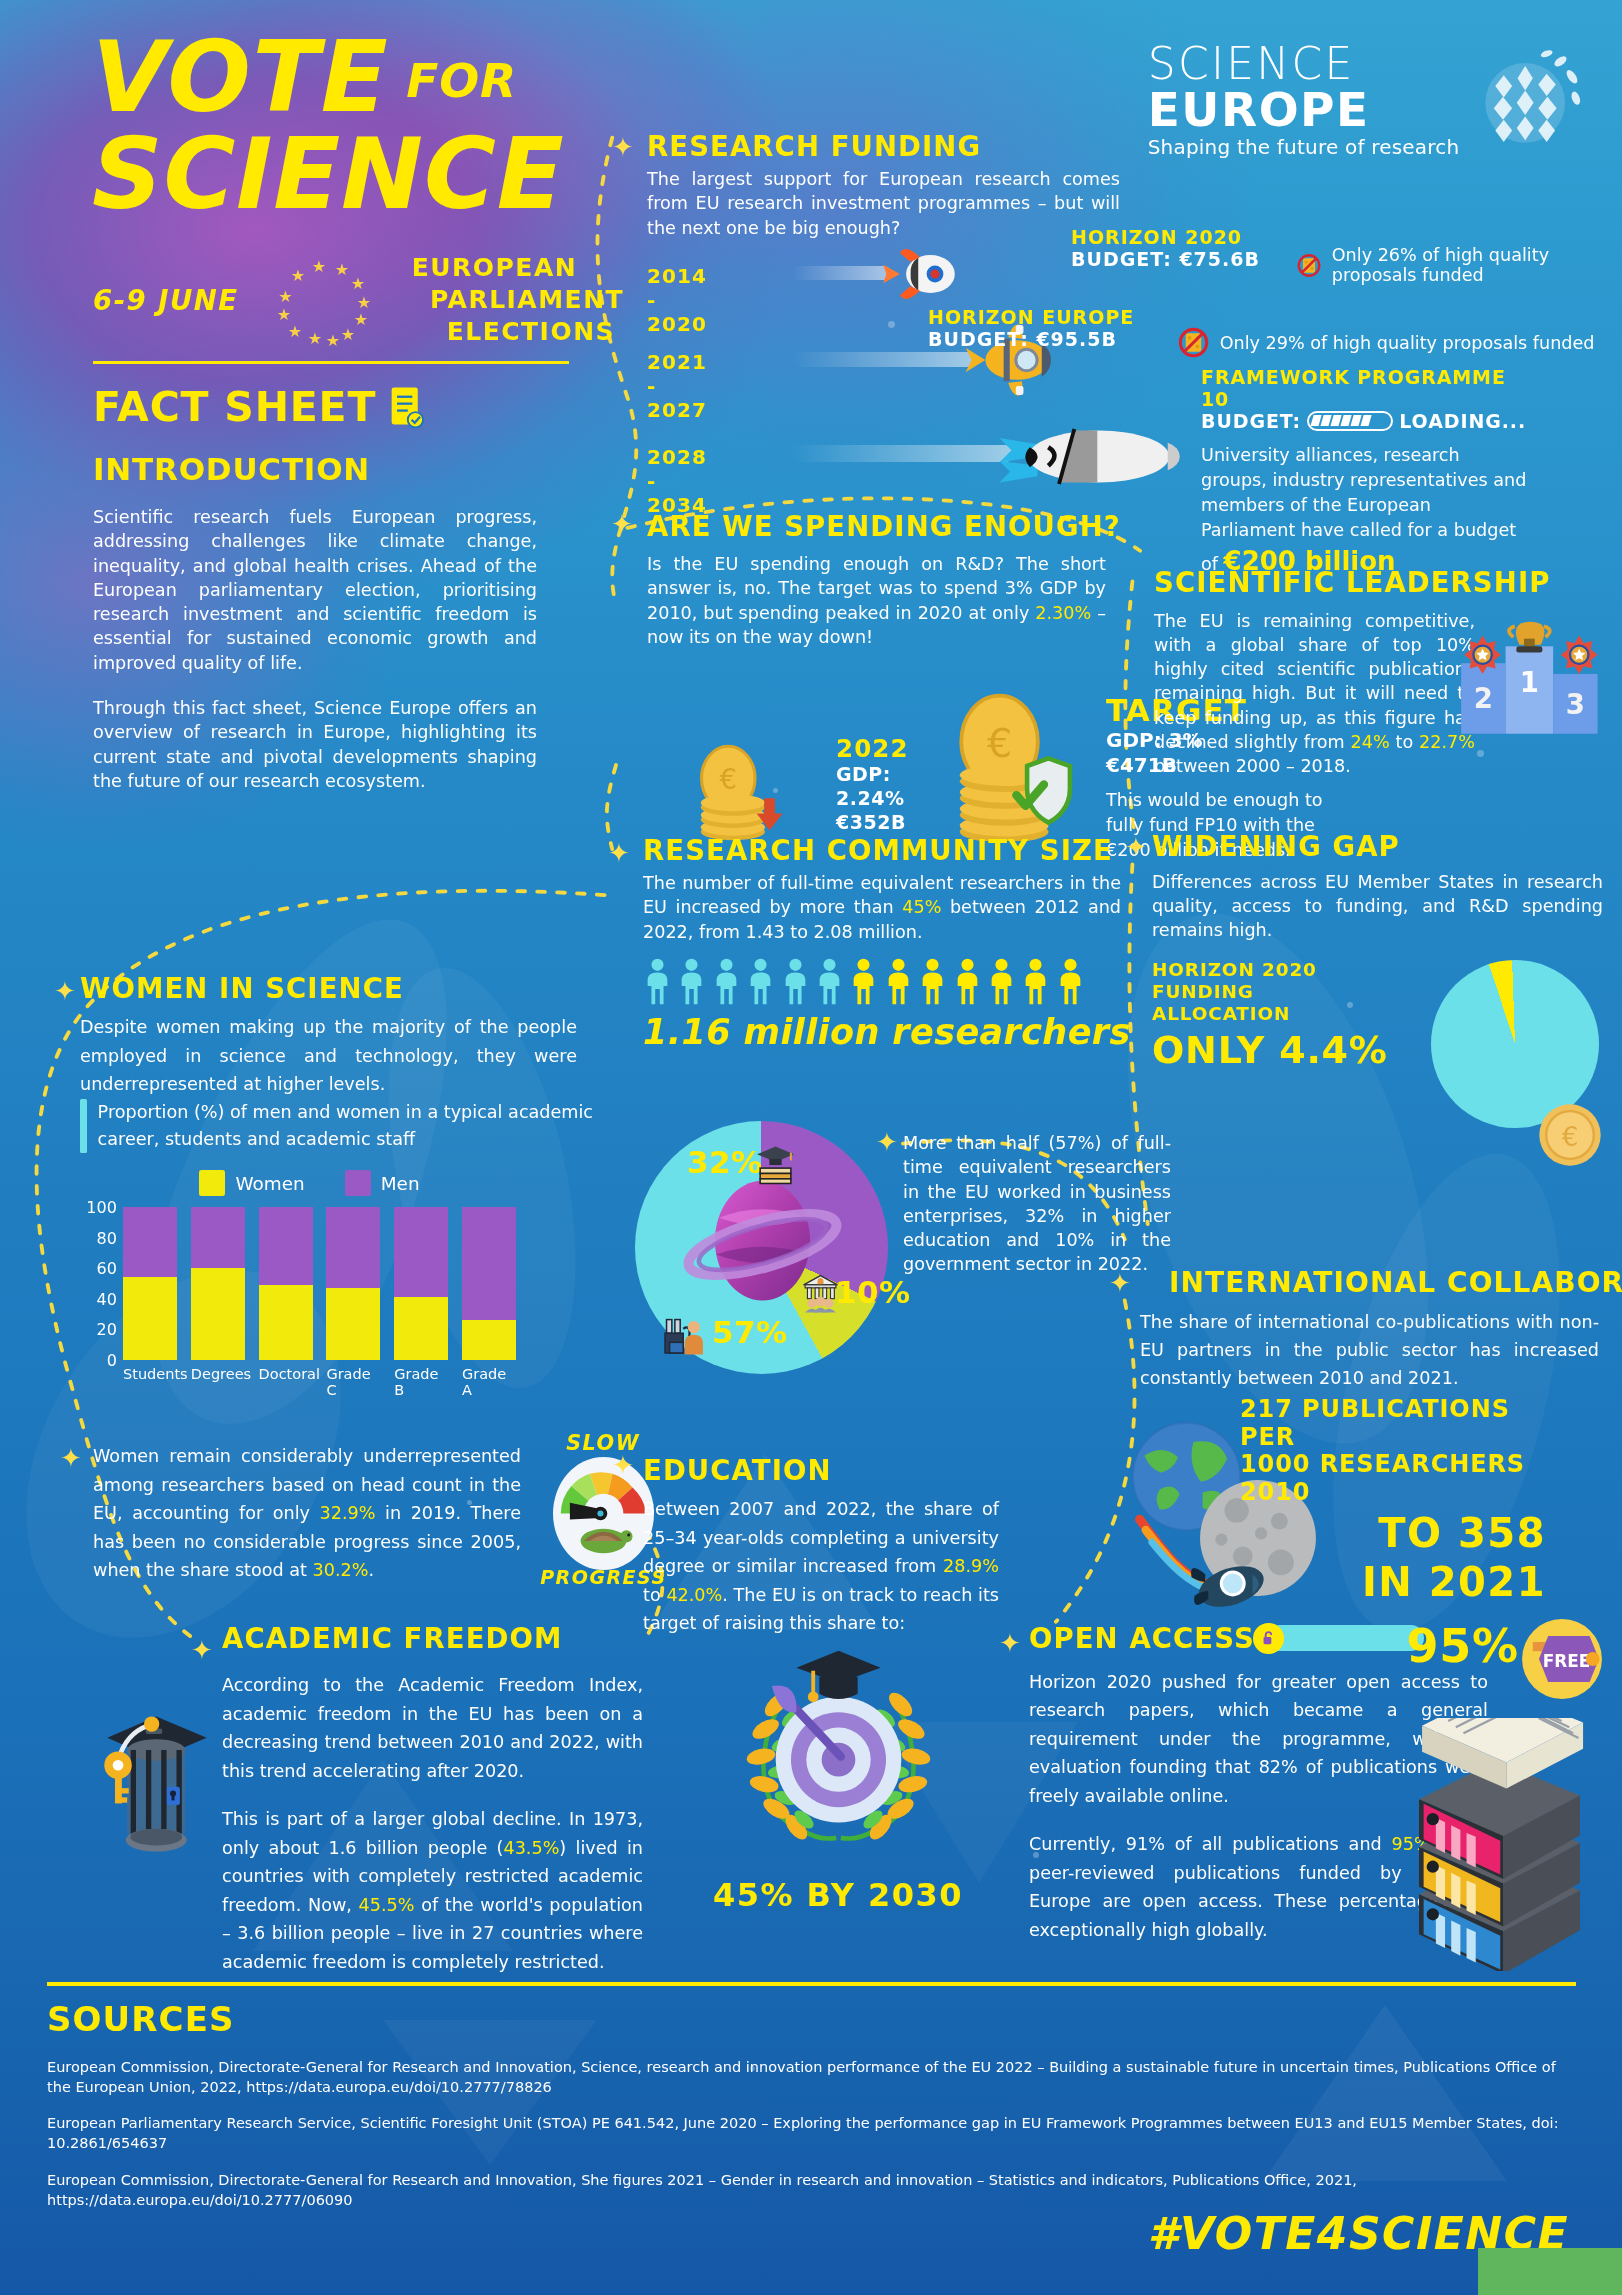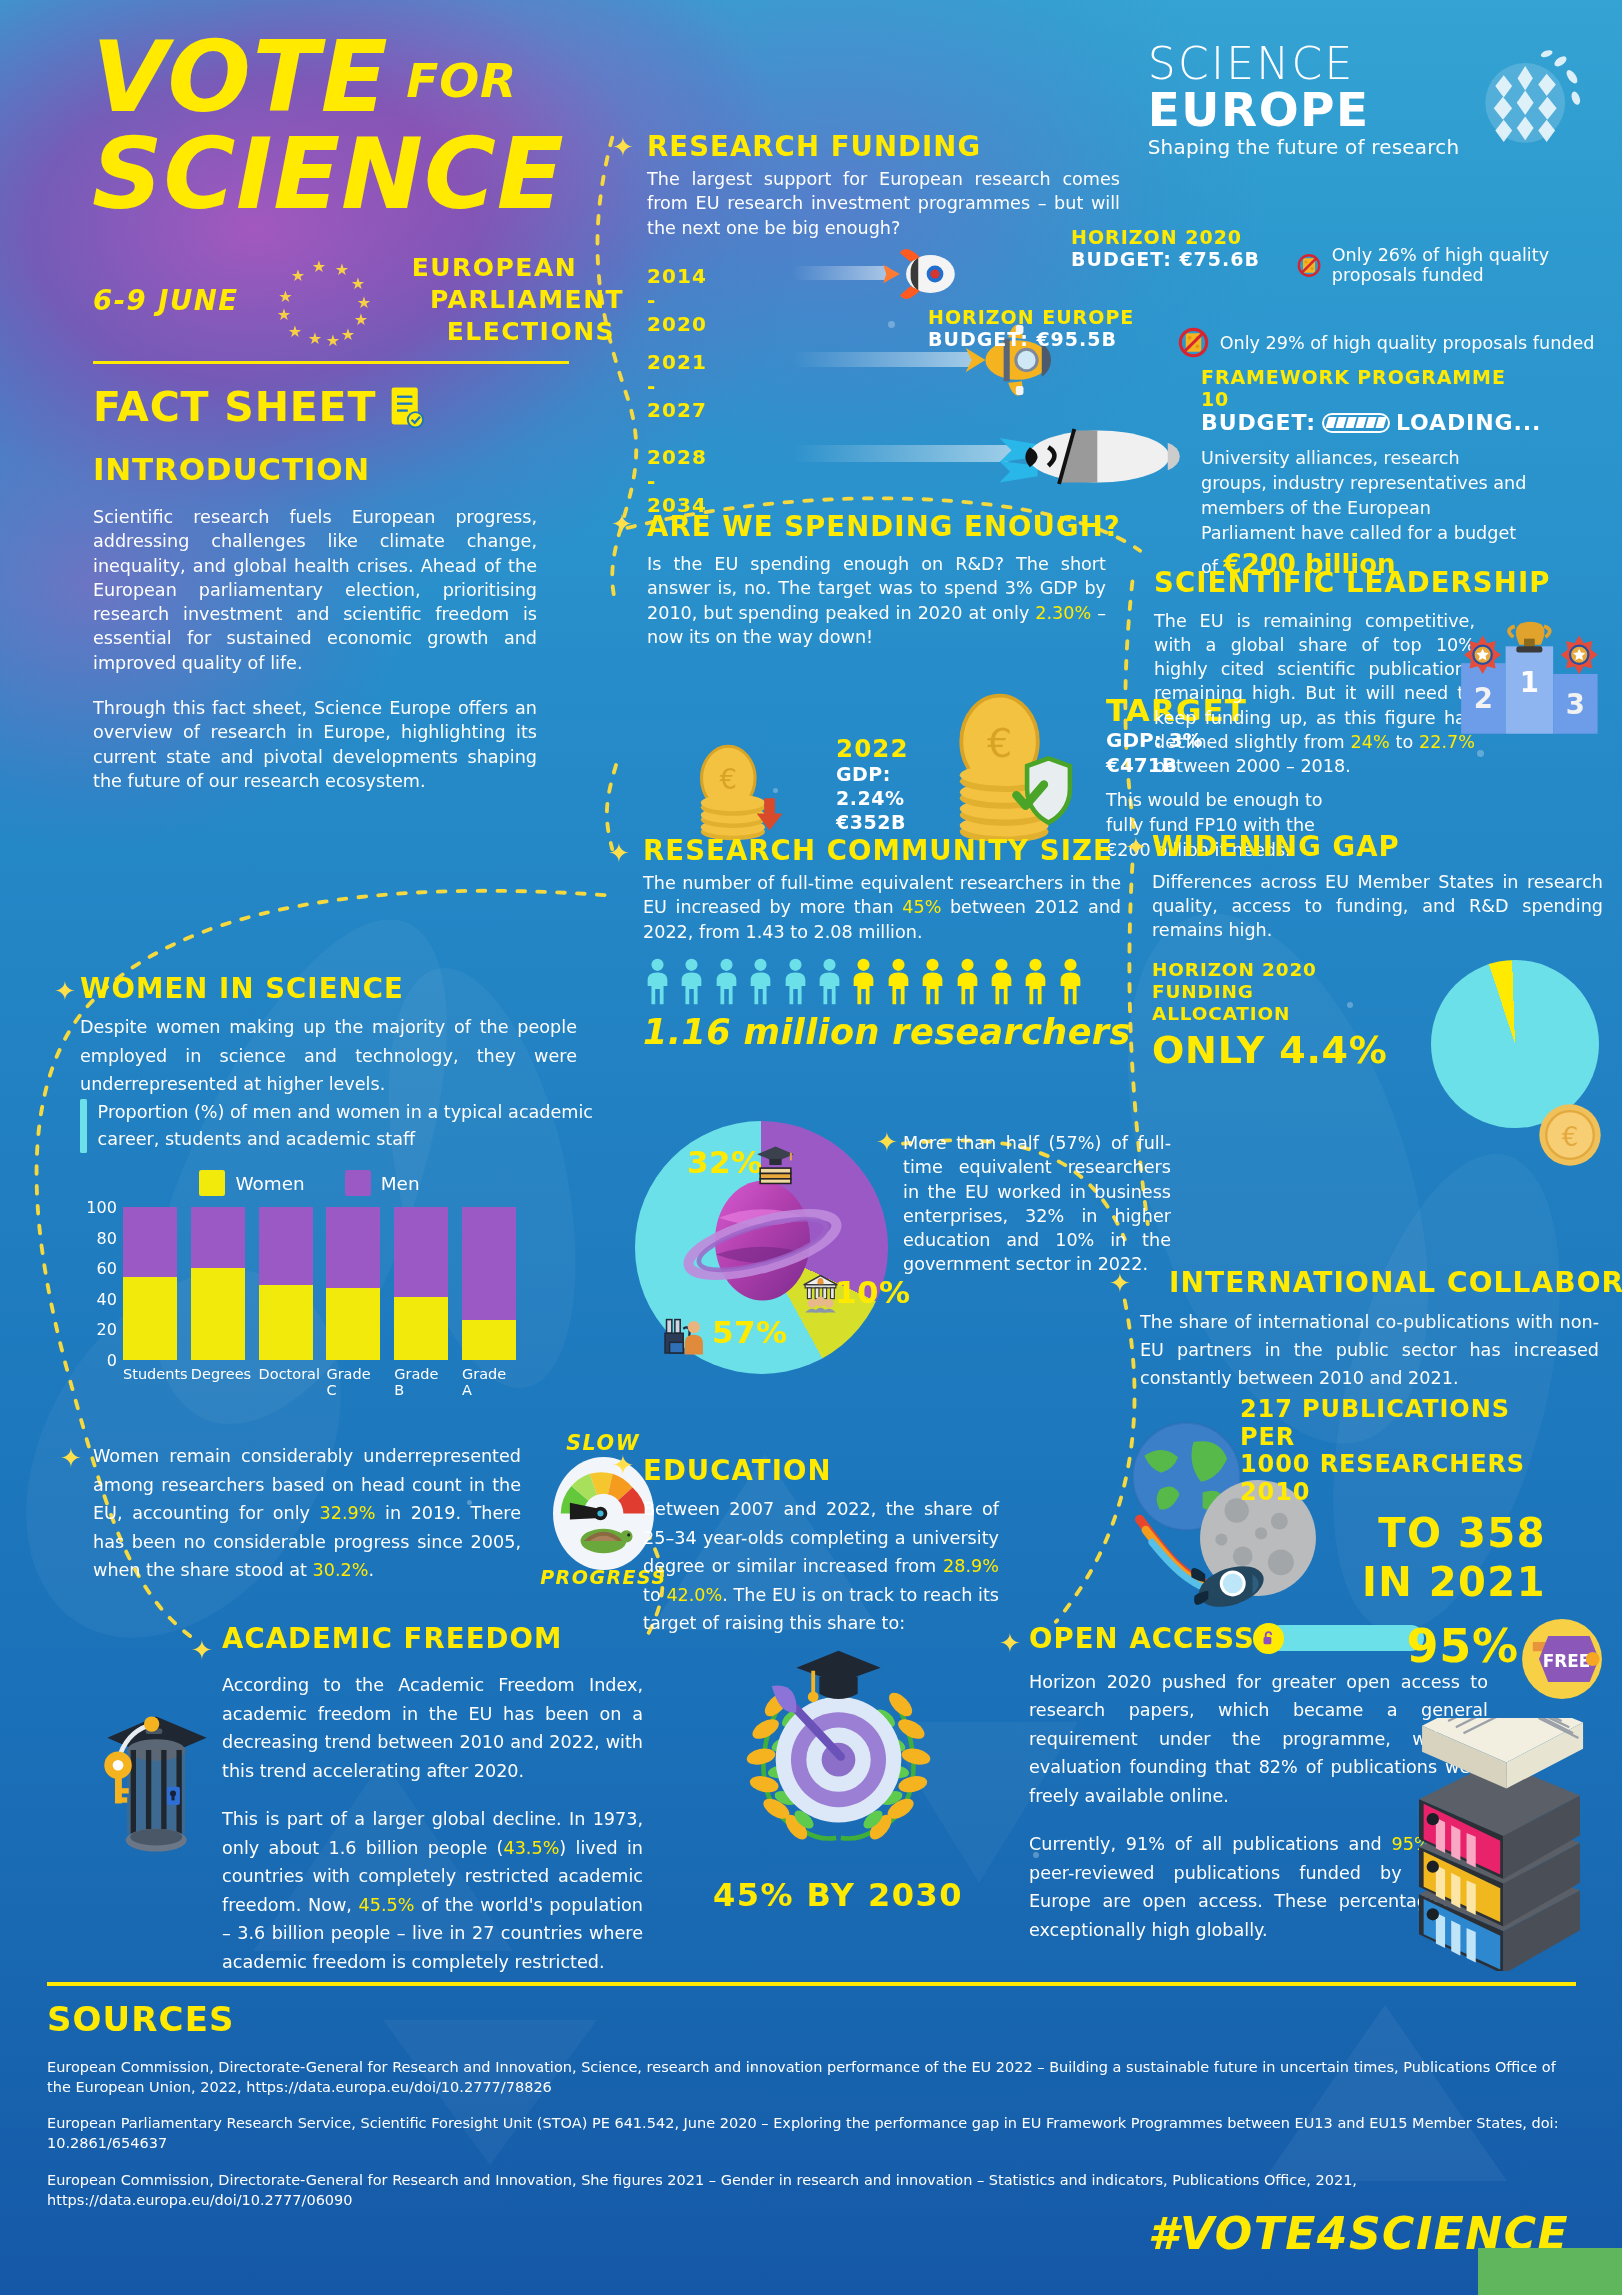--- a/index.html
+++ b/index.html
@@ -85,21 +85,21 @@
 
   .budget-lbl { position:absolute; }
   .budget-lbl .n { font-size:19px; font-weight:bold; color:#FFEA00; letter-spacing:1px; }
   .budget-lbl .v { font-size:19px; font-weight:bold; color:#fff; letter-spacing:1px; }
   .prop-line { position:absolute; display:flex; align-items:center; gap:10.7px; }
   .prop-line .txt { font-size:17.6px; color:#fff; }
   .nomoney { width:31px; height:31px; position:relative; }
 
   .fp10 { position:absolute; left:1201px; top:366px; width:329px; }
   .fp10 .n { font-size:19px; font-weight:bold; color:#FFEA00; letter-spacing:0.9px; }
-  .fp10 .v { font-size:22px; font-weight:bold; color:#fff; letter-spacing:0.9px; display:flex; align-items:center; gap:6.1px;text-align:right; }
+  .fp10 .v { font-size:19px; font-weight:bold; color:#fff; letter-spacing:0.9px; display:flex; align-items:center; gap:6.1px;text-align:right; }
   .loadbar { width:86px; height:20px; border:2.3px solid #fff; border-radius:10px; padding:2.3px 3.1px; display:flex; gap:2.3px; align-items:center; }
   .loadbar i { display:block; width:7.7px; height:100%; background:#fff; transform: skewX(-16deg); }
   .fp10 .p { margin-top:10.7px; color:#fff; font-size:17.6px; line-height:1.42; }
   .fp10 .big { font-size:26px; font-weight:bold; color:#FFEA00; }
 
   
   .sp { position:absolute; left:647px; top:501px; }
   .sp-h { position:absolute; left:0; top:9.2px; }
   .sp-p { position:absolute; left:0; top:51px; width:459px; }
   .sp-2022 { position:absolute; left:189px; top:233px; }

